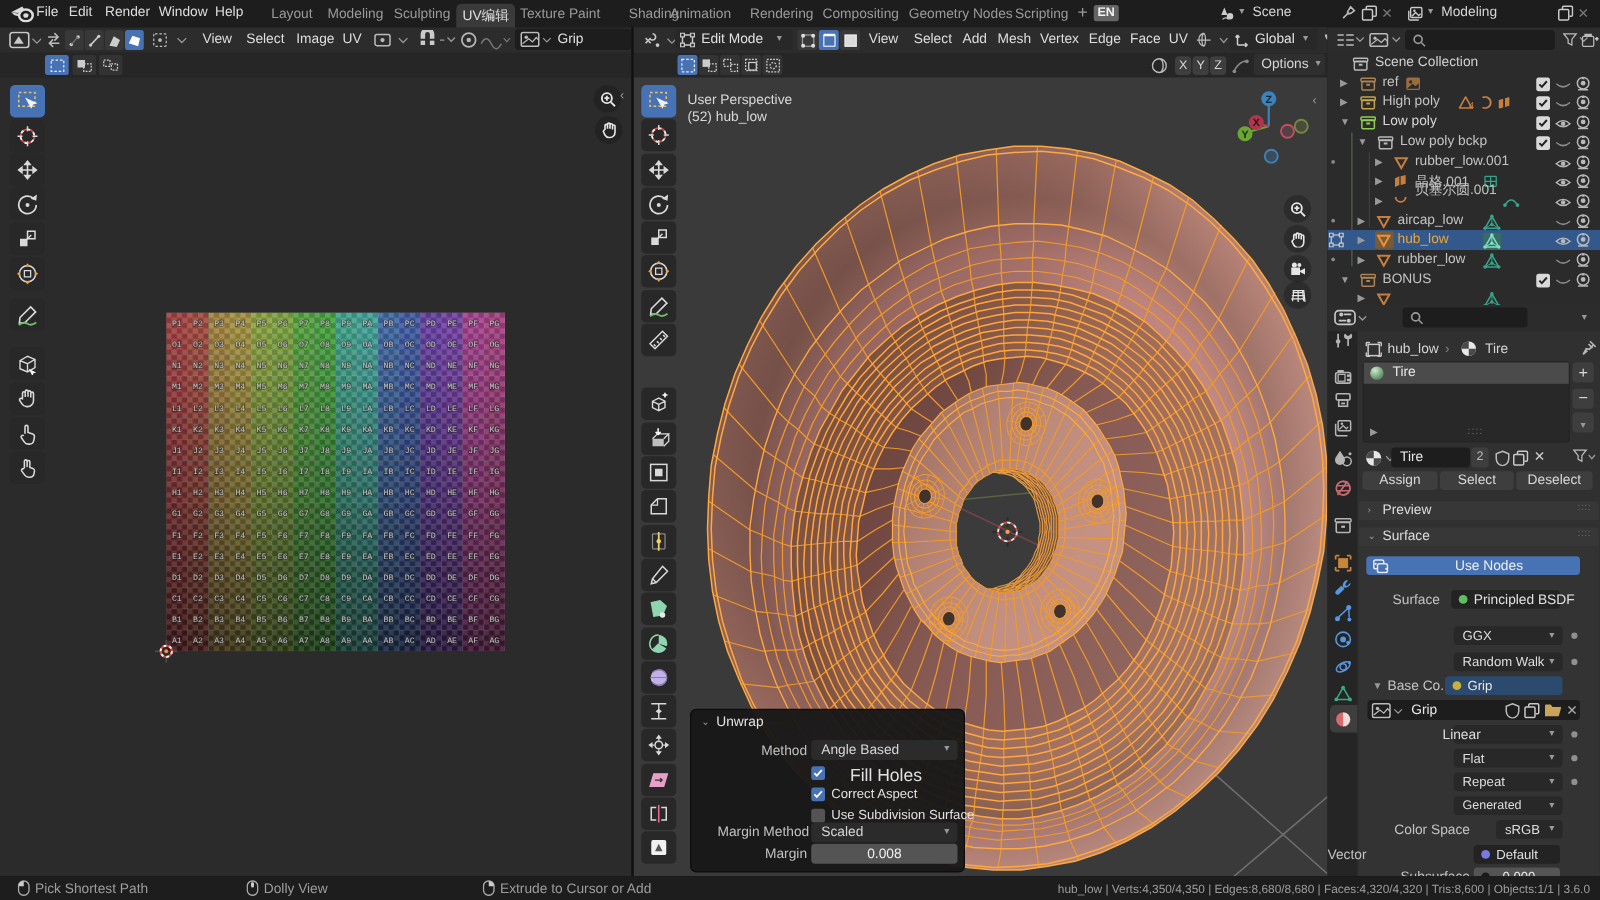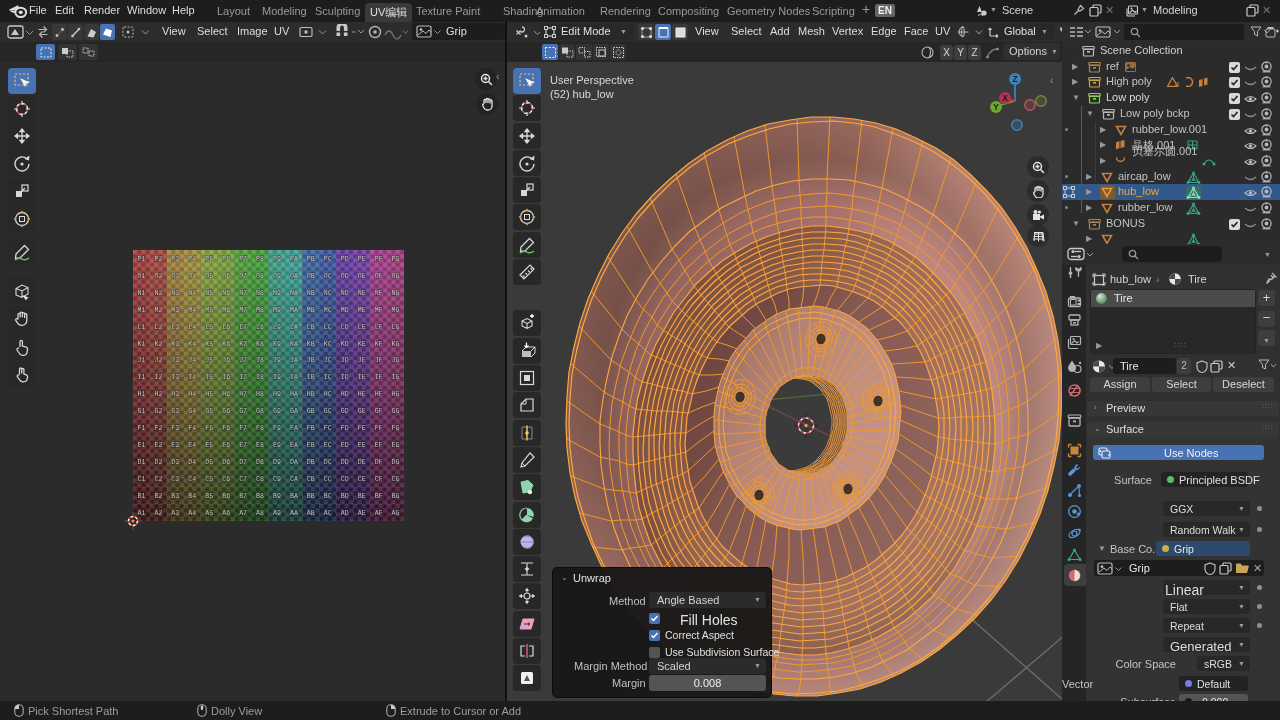--- a/index.html
+++ b/index.html
@@ -1608,33 +1608,33 @@
     </svg>
 <svg class="abs" style="left:157px;top:318px" width="13" height="13" viewBox="0 0 13 13">
       <rect x="1" y="3.5" width="8" height="8.5" rx="1" fill="none" stroke="#c9c9c9" stroke-width="1.2"></rect>
       <path d="M4 3.5 V2 a1 1 0 0 1 1 -1 H11 a1 1 0 0 1 1 1 V8 a1 1 0 0 1 -1 1 H9.5" fill="none" stroke="#c9c9c9" stroke-width="1.2"></path>
     </svg>
 <svg class="abs" style="left:173px;top:318px" width="14" height="13" viewBox="0 0 14 13">
       <path d="M1 11 V2.5 a1 1 0 0 1 1 -1 h3.5 l1.5 2 H13 a0.8 0.8 0 0 1 0.8 1 L12 11 Z" fill="#c9a45a"></path>
     </svg>
 <span class="abs" style="left:191px;top:318px;color:#aaa">✕</span>
 <div class="abs ddown" style="left:101px;top:336px;width:87px;height:15px;background:#282828"></div>
-    <span class="abs" style="left:103px;top:338px;color:#dedede;font-size:14px">Linear</span>
+    <span class="abs" style="left:92px;top:338px;color:#dedede;font-size:11px">Linear</span>
     <span class="abs" style="left:176px;top:340px;color:#999;font-size:7px">▼</span>
     <div class="abs" style="left:195px;top:341px;width:5px;height:5px;border-radius:50%;background:#909090"></div>
 <div class="abs ddown" style="left:101px;top:355px;width:87px;height:15px;background:#282828"></div>
     <span class="abs" style="left:108px;top:357px;color:#dedede;font-size:10.5px">Flat</span>
     <span class="abs" style="left:176px;top:359px;color:#999;font-size:7px">▼</span>
     <div class="abs" style="left:195px;top:360px;width:5px;height:5px;border-radius:50%;background:#909090"></div>
 <div class="abs ddown" style="left:101px;top:374px;width:87px;height:15px;background:#282828"></div>
     <span class="abs" style="left:108px;top:376px;color:#dedede;font-size:10.5px">Repeat</span>
     <span class="abs" style="left:176px;top:378px;color:#999;font-size:7px">▼</span>
     <div class="abs" style="left:195px;top:379px;width:5px;height:5px;border-radius:50%;background:#909090"></div>
 <div class="abs ddown" style="left:101px;top:393px;width:87px;height:15px;background:#282828"></div>
-    <span class="abs" style="left:108px;top:395px;color:#dedede;font-size:13px">Generated</span>
+    <span class="abs" style="left:108px;top:395px;color:#dedede;font-size:10px">Generated</span>
     <span class="abs" style="left:176px;top:397px;color:#999;font-size:7px">▼</span>
 <div class="abs" style="left:0;top:414px;width:114px;text-align:right;color:#c3c3c3">Color Space</div>
 <div class="abs ddown" style="left:135px;top:412px;width:53px;height:15px;background:#282828"></div>
     <span class="abs" style="left:142px;top:414px;color:#dedede;font-size:10.5px">sRGB</span>
     <span class="abs" style="left:176px;top:416px;color:#999;font-size:7px">▼</span>
 <div class="abs" style="left:0;top:434px;width:113px;text-align:left;color:#c3c3c3">Vector</div>
 <div class="abs field" style="left:117px;top:432px;width:69px;height:15px;background:#232323"></div>
 <div class="abs" style="left:123px;top:436px;width:7px;height:7px;border-radius:50%;background:#7a7ae0"></div>
 <span class="abs" style="left:135px;top:434px;color:#e0e0e0;font-size:10.5px">Default</span>
 <div class="abs" style="left:0;top:452px;width:114px;text-align:right;color:#c3c3c3">Subsurface</div>
@@ -1651,12 +1651,13 @@
 <svg class="abs" style="left:197px;top:3px" width="10" height="13" viewBox="0 0 10 13">
       <rect x="0.8" y="0.8" width="8.4" height="11.4" rx="4" fill="none" stroke="#aaa" stroke-width="1.1"></rect>
       <rect x="3.8" y="1.5" width="2.4" height="4.5" rx="1.2" fill="#ccc"></rect>
     </svg>
 <span class="abs" style="left:211px;top:4px">Dolly View</span>
 <svg class="abs" style="left:386px;top:3px" width="10" height="13" viewBox="0 0 10 13">
       <rect x="0.8" y="0.8" width="8.4" height="11.4" rx="4" fill="none" stroke="#aaa" stroke-width="1.1"></rect>
       <path d="M5 0.8 a4.2 4.2 0 0 1 4.2 4.2 h-4.2 Z" fill="#ccc"></path>
     </svg>
 <span class="abs" style="left:400px;top:4px">Extrude to Cursor or Add</span>
+<span class="abs" style="right:8px;top:5px;font-size:9.5px">hub_low | Verts:4,350/4,350 | Edges:8,680/8,680 | Faces:4,320/4,320 | Tris:8,600 | Objects:1/1 | 3.6.0</span>
 </div>
 </body></html>

